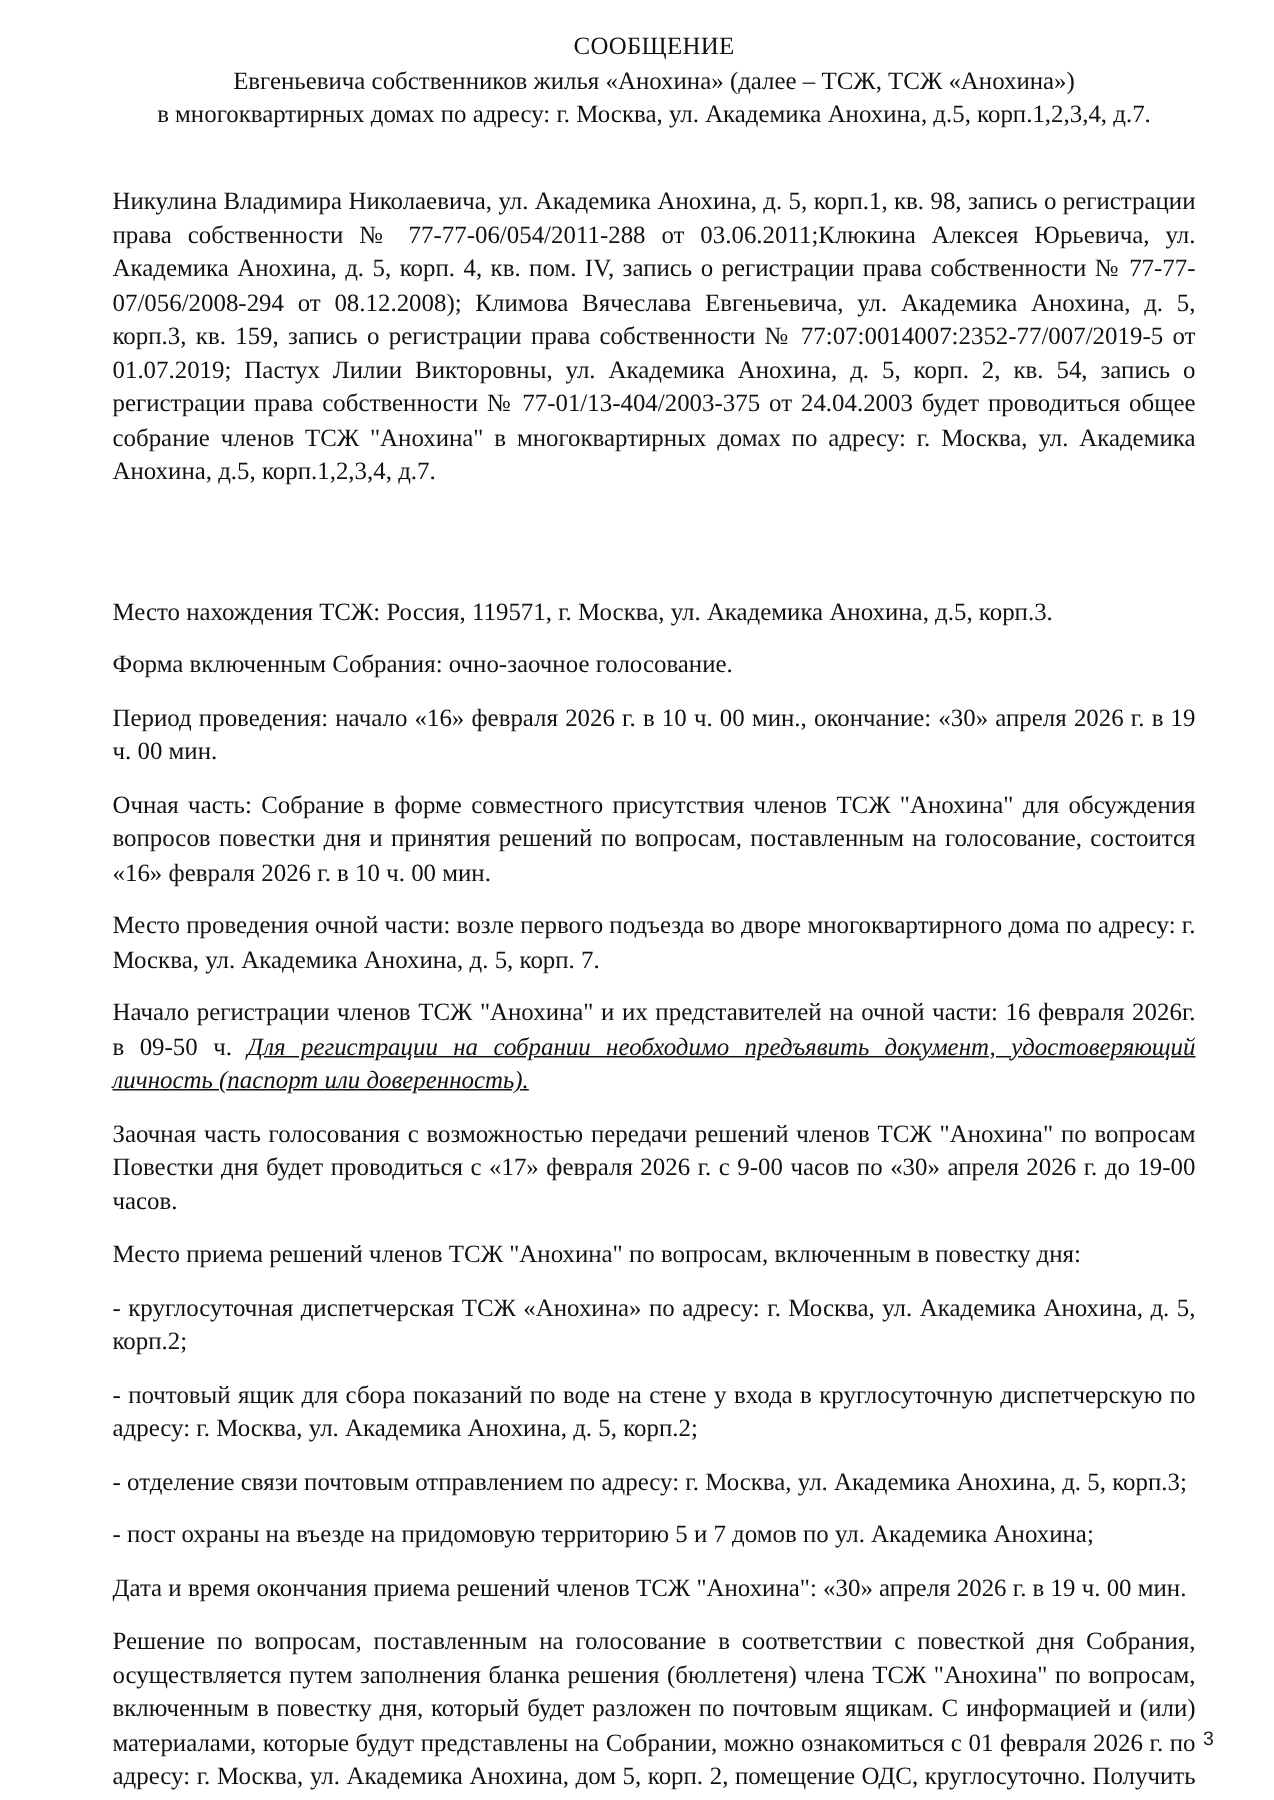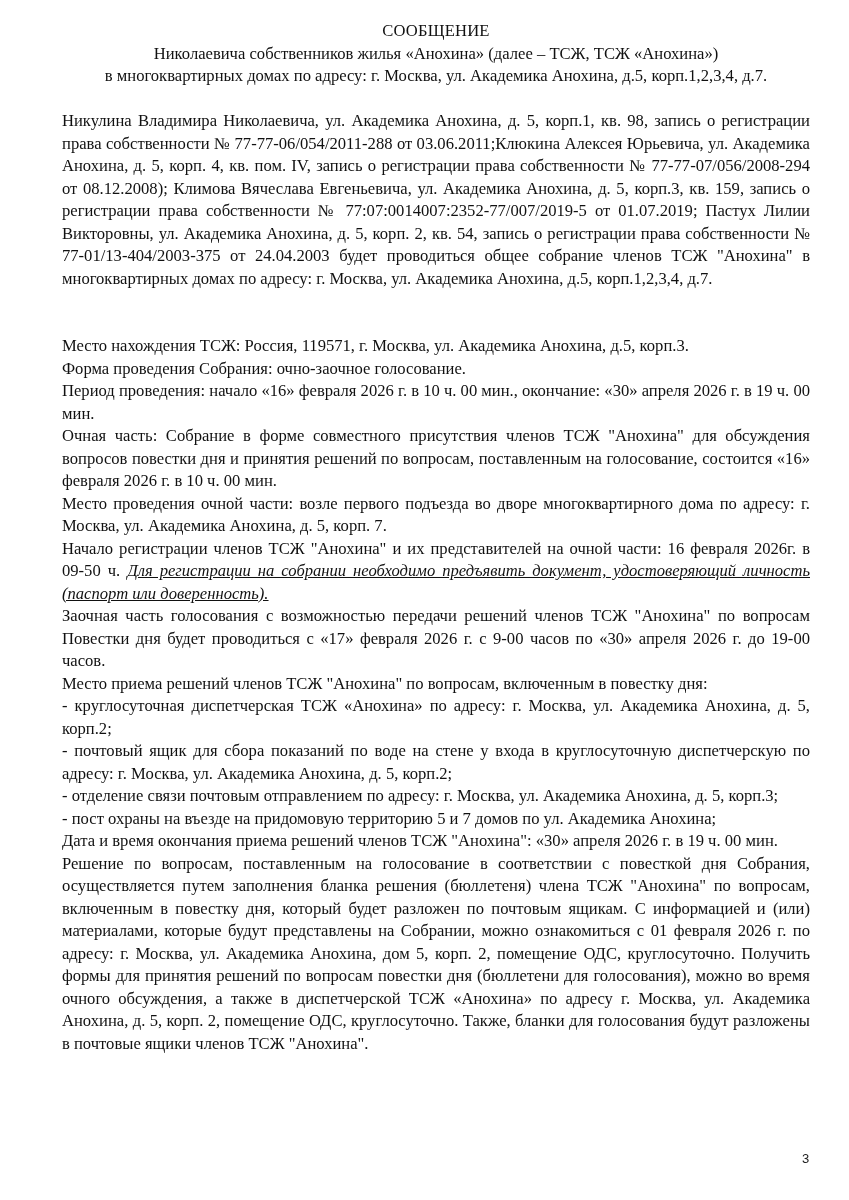--- a/index.html
+++ b/index.html
@@ -35,21 +35,21 @@
       letter-spacing: 0.2px;
     }
     .blank-line {
       height: 22.5px;
     }
     .intro {
       margin: 0;
       text-indent: 47px;
     }
     p.para {
-      margin: 0;
+      margin: 13px;
       text-align: justify;
     }
     p.para.last-line-left {
       text-align-last: left;
     }
     .underline-italic {
       font-style: italic;
       text-decoration: underline;
     }
     .page-number {
@@ -61,33 +61,33 @@
       color: #222222;
     }
   </style>
 </head>
 <body>
 
 <div class="page">
 
   <div class="heading">
     <span class="title">СООБЩЕНИЕ</span>
-    <span class="line">Николаевича собственников жилья «Анохина» (далее – ТСЖ, ТСЖ «Анохина»)</span>
+    <span class="line">Евгеньевича собственников жилья «Анохина» (далее – ТСЖ, ТСЖ «Анохина»)</span>
     <span class="line">в многоквартирных домах по адресу: г. Москва, ул. Академика Анохина, д.5, корп.1,2,3,4, д.7.</span>
   </div>
 
   <div class="blank-line"></div>
 
   <p class="para last-line-left">Никулина Владимира Николаевича, ул. Академика Анохина, д. 5, корп.1, кв. 98, запись о регистрации права собственности № 77-77-06/054/2011-288 от 03.06.2011;Клюкина Алексея Юрьевича, ул. Академика Анохина, д. 5, корп. 4, кв. пом. IV, запись о регистрации права собственности № 77-77-07/056/2008-294 от 08.12.2008); Климова Вячеслава Евгеньевича, ул. Академика Анохина, д. 5, корп.3, кв. 159, запись о регистрации права собственности № 77:07:0014007:2352-77/007/2019-5 от 01.07.2019; Пастух Лилии Викторовны, ул. Академика Анохина, д. 5, корп. 2, кв. 54, запись о регистрации права собственности № 77-01/13-404/2003-375 от 24.04.2003 будет проводиться общее собрание членов ТСЖ "Анохина" в многоквартирных домах по адресу: г. Москва, ул. Академика Анохина, д.5, корп.1,2,3,4, д.7.</p>
 
   <div class="blank-line"></div>
   <div class="blank-line"></div>
 
   <p class="para last-line-left">Место нахождения ТСЖ: Россия, 119571, г. Москва, ул. Академика Анохина, д.5, корп.3.</p>
-  <p class="para last-line-left">Форма проведения Собрания: очно-заочное голосование.</p>
+  <p class="para last-line-left">Форма включенным Собрания: очно-заочное голосование.</p>
   <p class="para last-line-left">Период проведения: начало «16» февраля 2026 г. в 10 ч. 00 мин., окончание: «30» апреля 2026 г. в 19 ч. 00 мин.</p>
   <p class="para last-line-left">Очная часть: Собрание в форме совместного присутствия членов ТСЖ "Анохина" для обсуждения вопросов повестки дня и принятия решений по вопросам, поставленным на голосование, состоится «16» февраля 2026 г. в 10 ч. 00 мин.</p>
   <p class="para last-line-left">Место проведения очной части: возле первого подъезда во дворе многоквартирного дома по адресу: г. Москва, ул. Академика Анохина, д. 5, корп. 7.</p>
   <p class="para last-line-left"><span>Начало регистрации членов ТСЖ "Анохина" и их представителей на очной части: 16 февраля 2026г. в 09-50 ч. </span><span class="underline-italic">Для регистрации на собрании необходимо предъявить документ, удостоверяющий личность (паспорт или доверенность).</span></p>
   <p class="para last-line-left">Заочная часть голосования с возможностью передачи решений членов ТСЖ "Анохина" по вопросам Повестки дня будет проводиться с «17» февраля 2026 г. с 9-00 часов по «30» апреля 2026 г. до 19-00 часов.</p>
   <p class="para last-line-left">Место приема решений членов ТСЖ "Анохина" по вопросам, включенным в повестку дня:</p>
   <p class="para last-line-left">- круглосуточная диспетчерская ТСЖ «Анохина» по адресу: г. Москва, ул. Академика Анохина, д. 5, корп.2;</p>
   <p class="para last-line-left">- почтовый ящик для сбора показаний по воде на стене у входа в круглосуточную диспетчерскую по адресу: г. Москва, ул. Академика Анохина, д. 5, корп.2;</p>
   <p class="para last-line-left">- отделение связи почтовым отправлением по адресу: г. Москва, ул. Академика Анохина, д. 5, корп.3;</p>
   <p class="para last-line-left">- пост охраны на въезде на придомовую территорию 5 и 7 домов по ул. Академика Анохина;</p>

